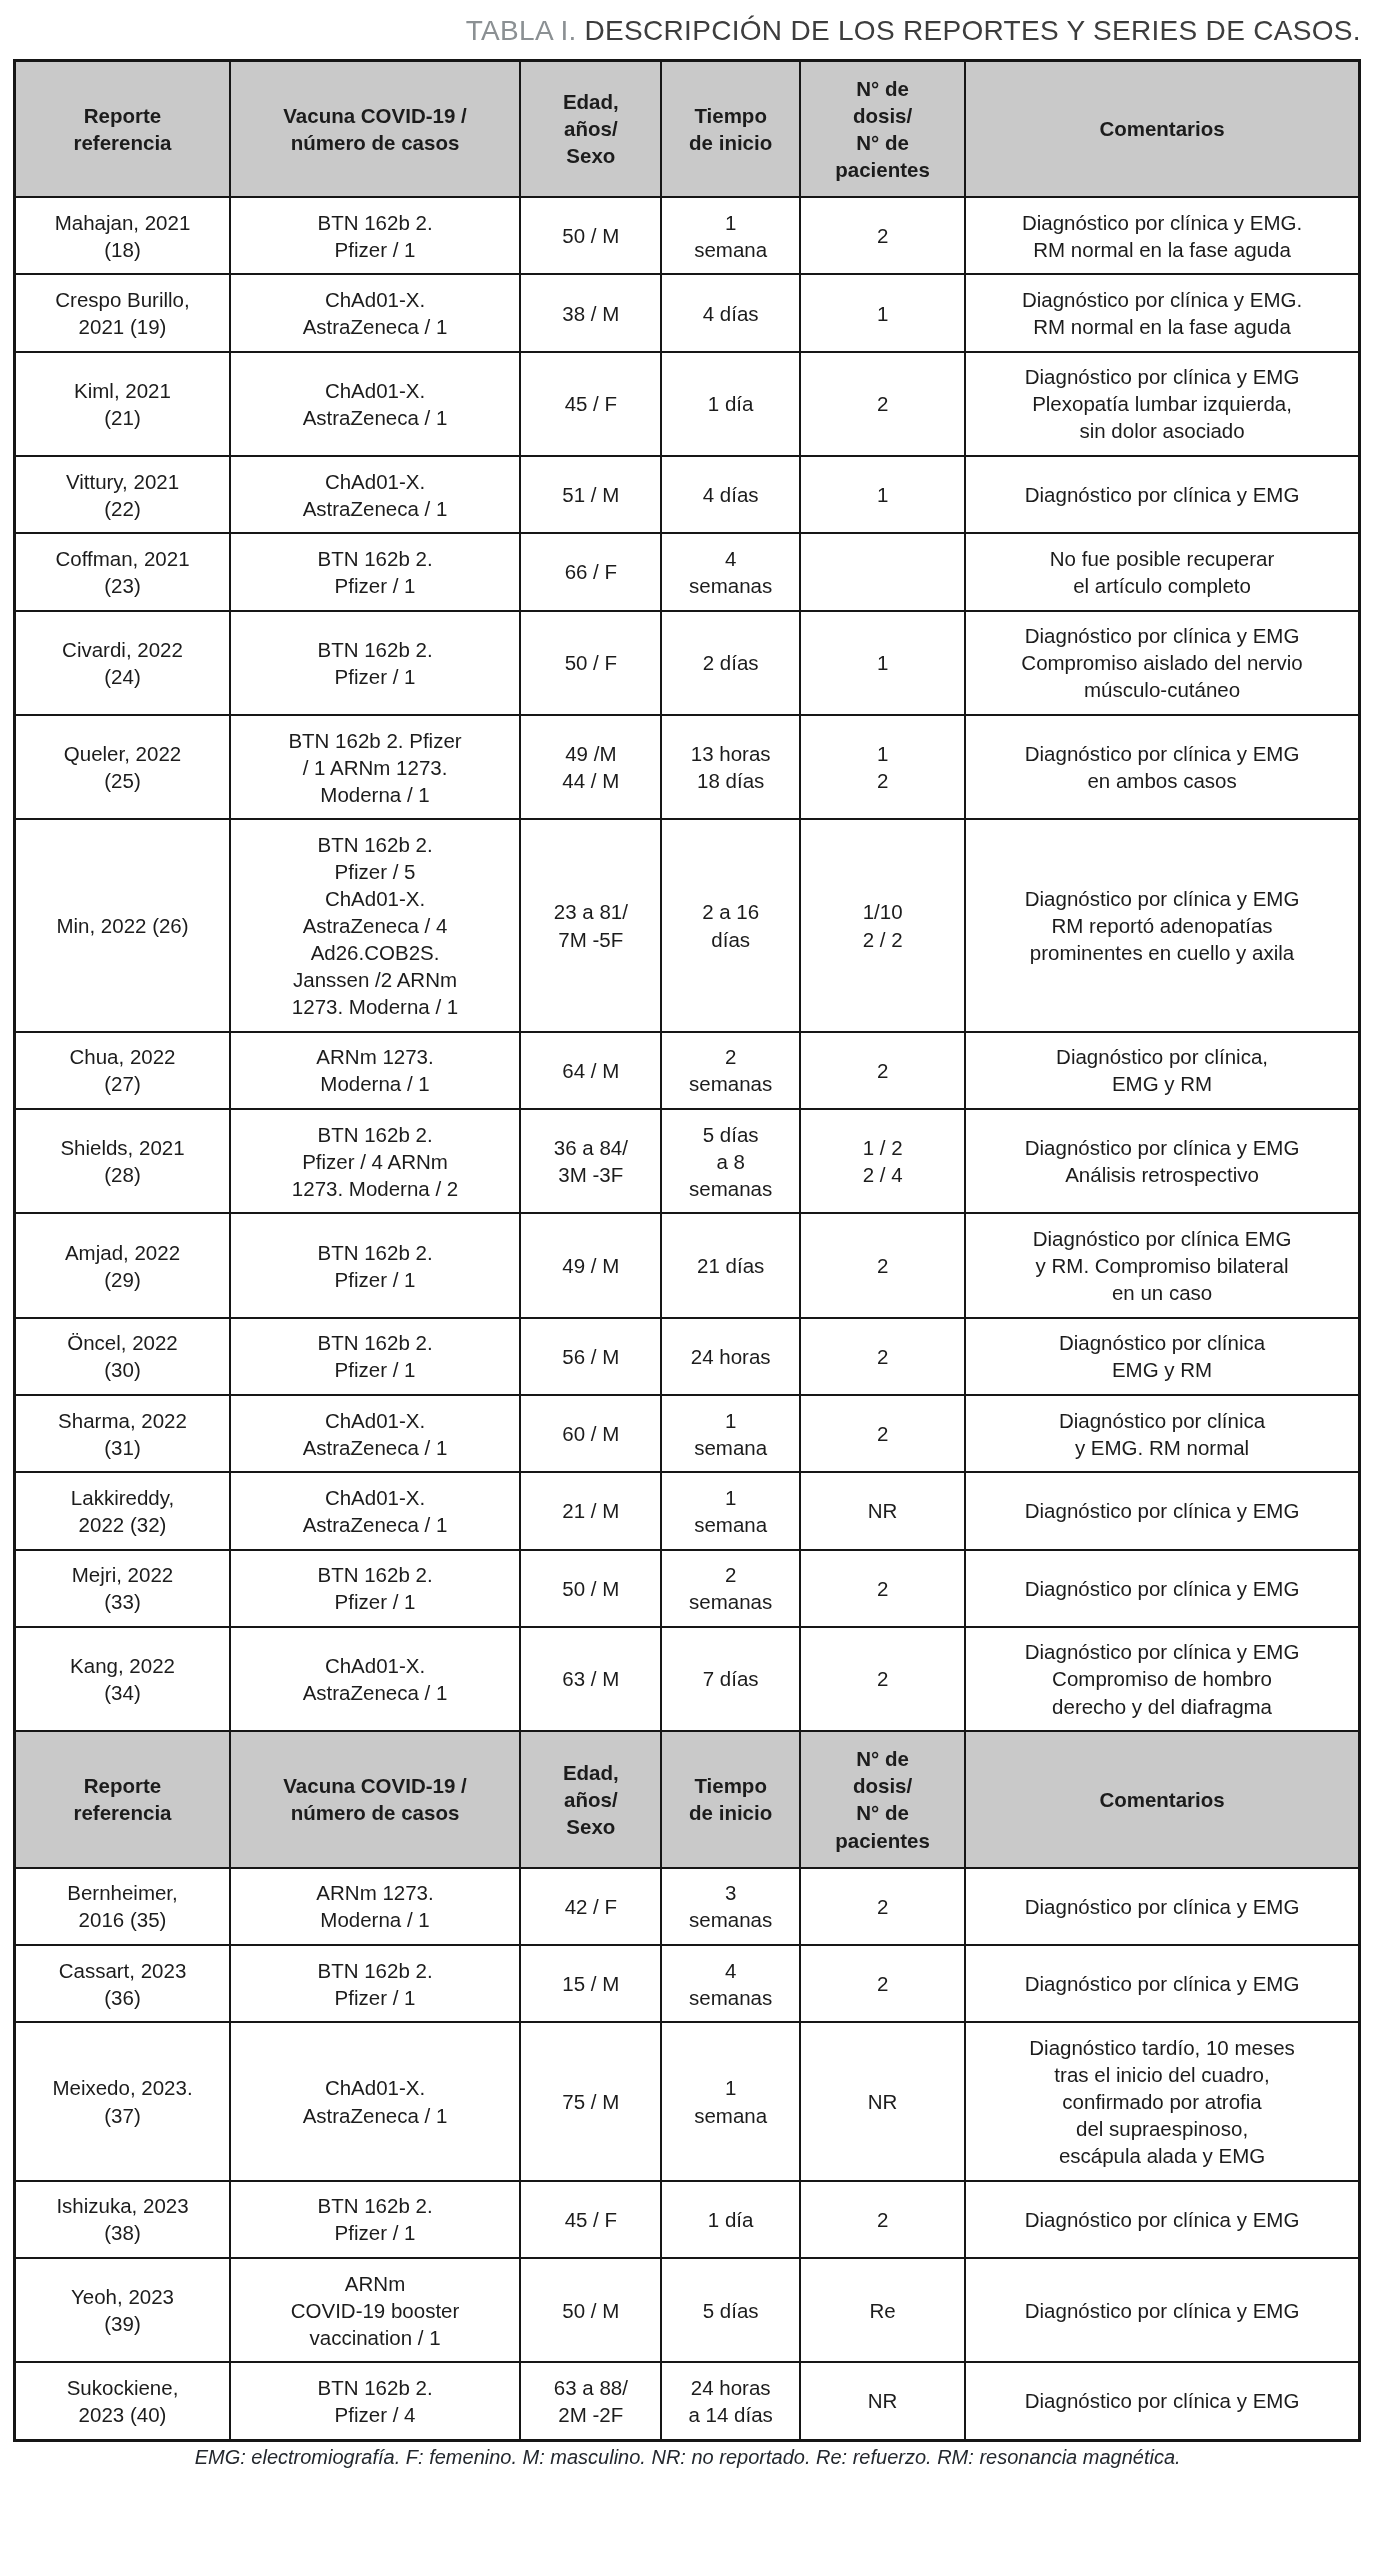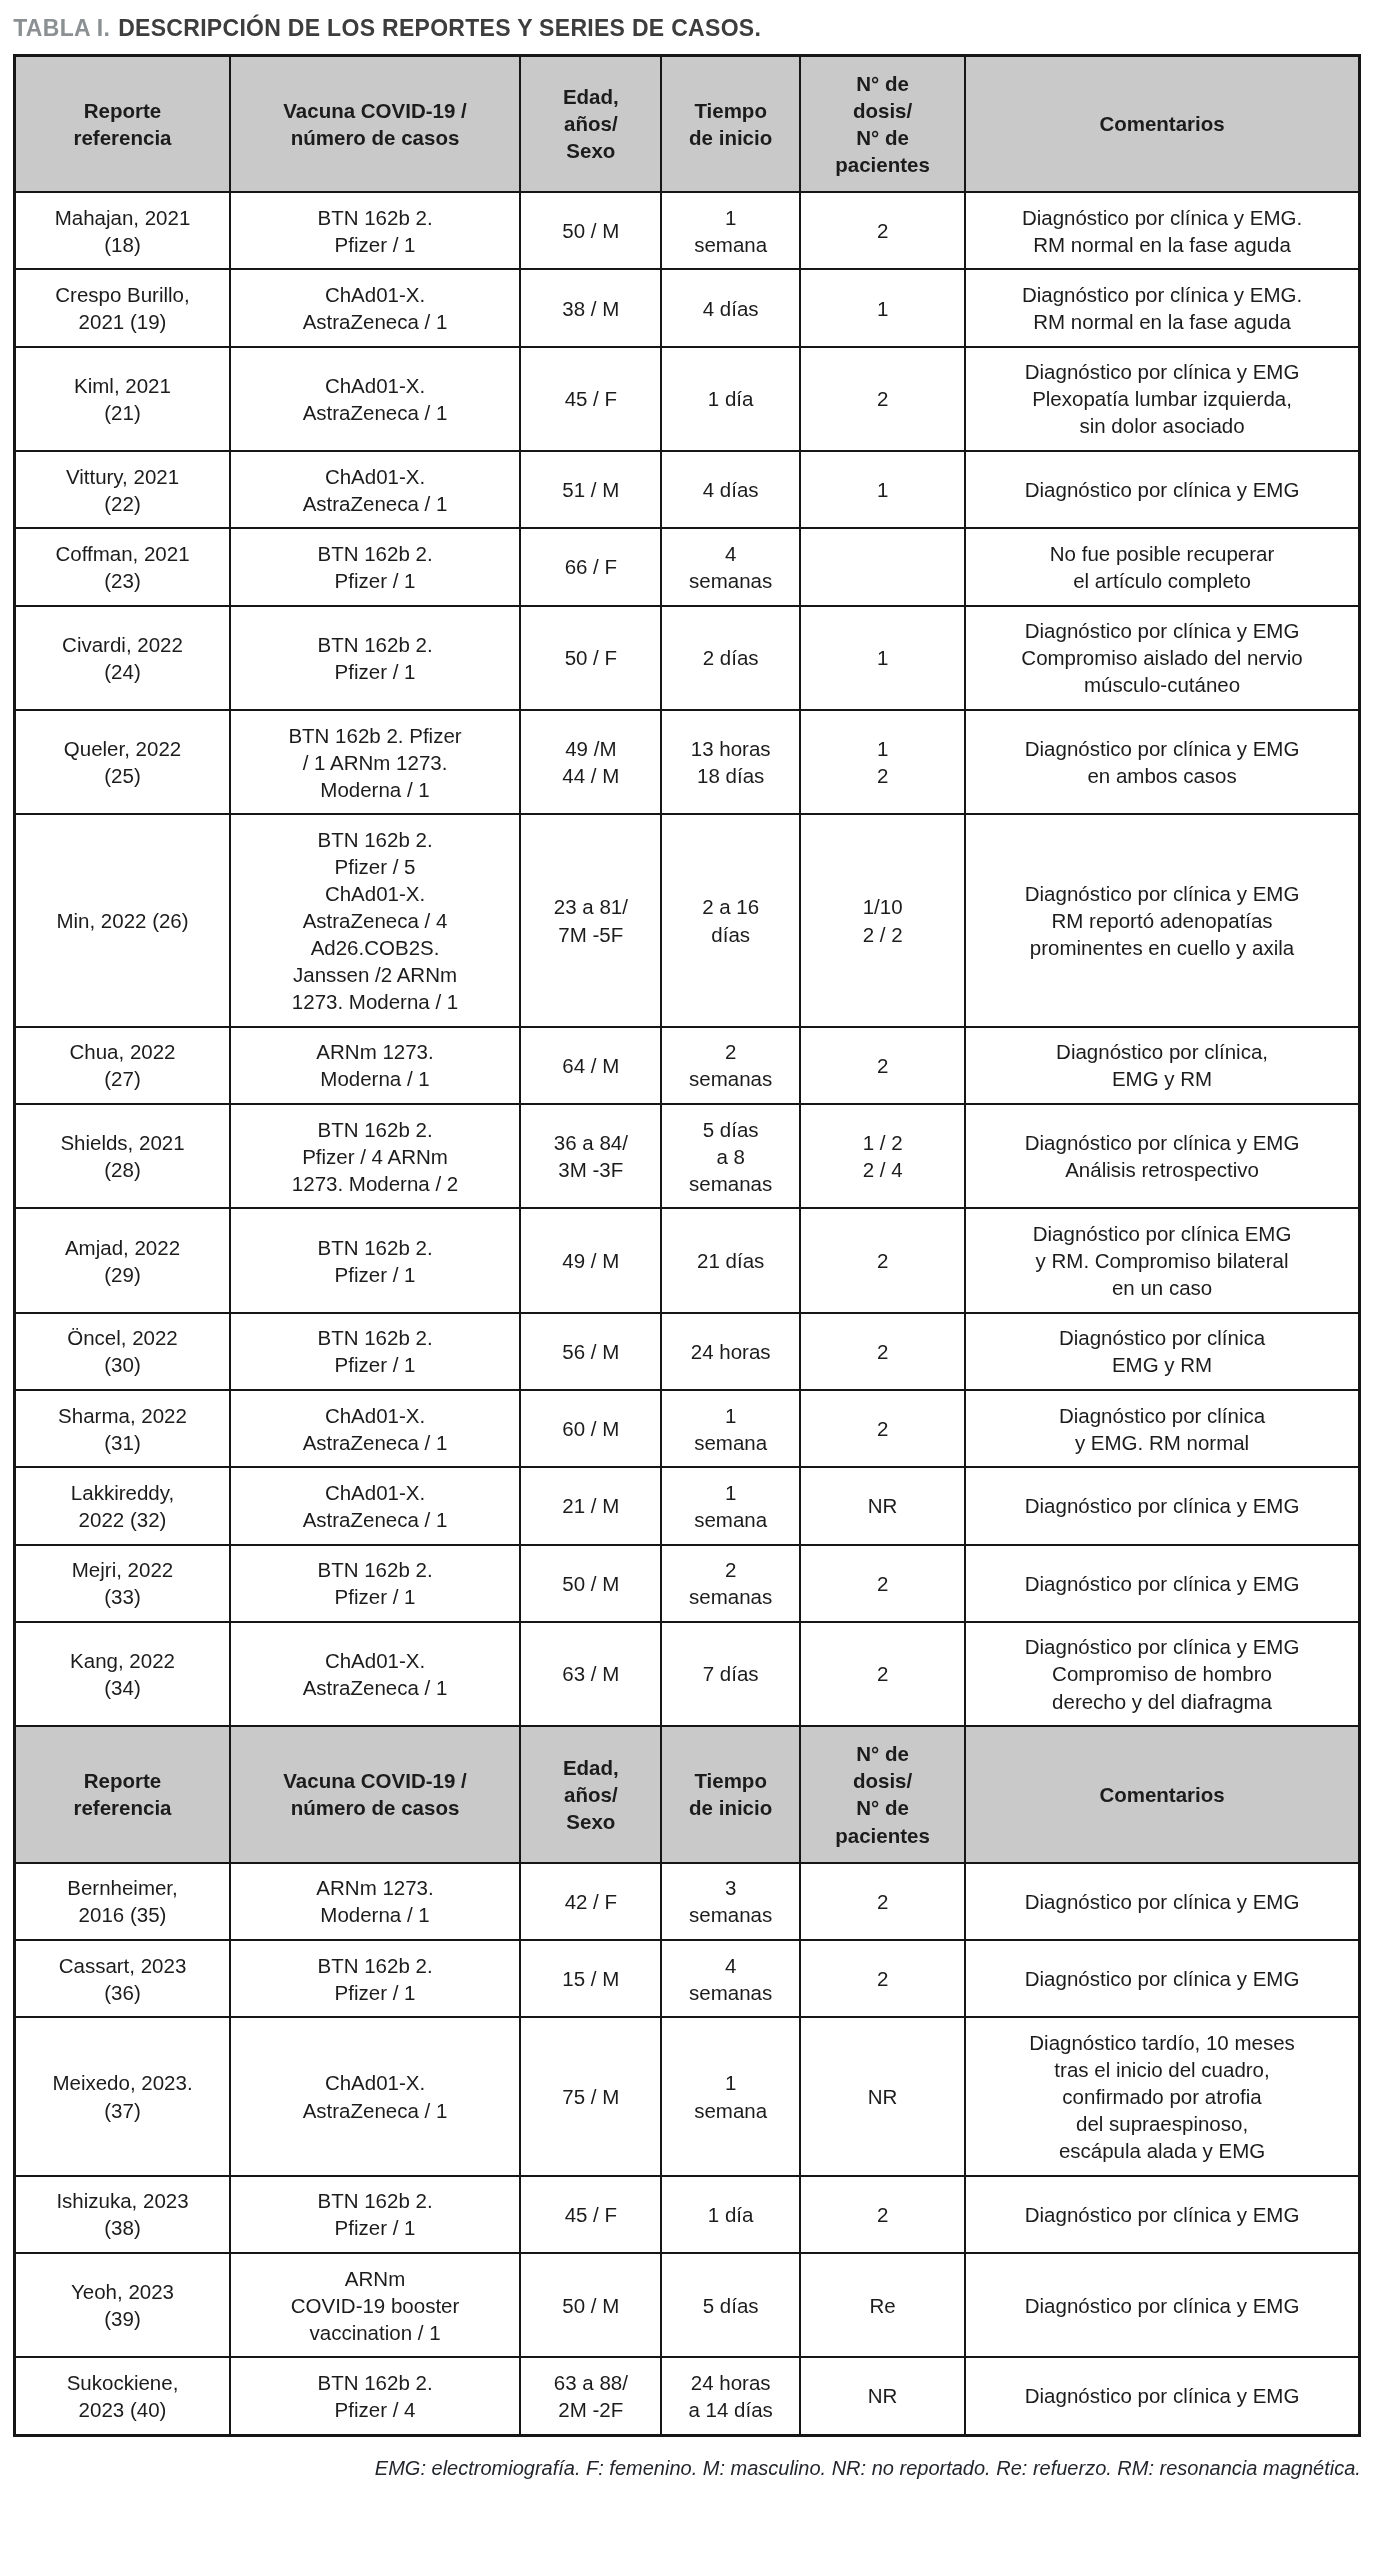--- a/index.html
+++ b/index.html
@@ -12,23 +12,23 @@
     width: 1374px;
     min-height: 2576px;
     box-sizing: border-box;
   }
   .page {
     box-sizing: border-box;
     width: 100%;
     padding: 6.6px 13.2px 4px 13.2px;
   }
   .title {
-    text-align: left;
-    font-size: 23px;
-    font-weight: bold;
+    text-align: right;
+    font-size: 28px;
+    font-weight: normal;
     letter-spacing: 0.3px;
     margin: 8px 0 12px 0;
     white-space: nowrap;
   }
   .title-label { color: #8b9093; margin-right: 8px; }
   .title-text  { color: #3d3d3d; }
 
   table.cases {
     width: 100%;
     border-collapse: collapse;
@@ -49,23 +49,23 @@
   }
   table.cases th {
     background: #c9c9c9;
     font-weight: bold;
     padding: 13.2px 5.3px;
   }
   .footnote {
     font-style: italic;
     font-size: 20px;
     color: #23272d;
-    margin-top: 20px;
+    margin-top: 4px;
     padding-left: 1.3px;
-    text-align: right;
+    text-align: center;
   }
 </style>
 </head>
 <body>
 
 <div class="page">
 
   <div class="title">
     <span class="title-label">TABLA I.</span><span class="title-text">DESCRIPCIÓN DE LOS REPORTES Y SERIES DE CASOS.</span>
   </div>

